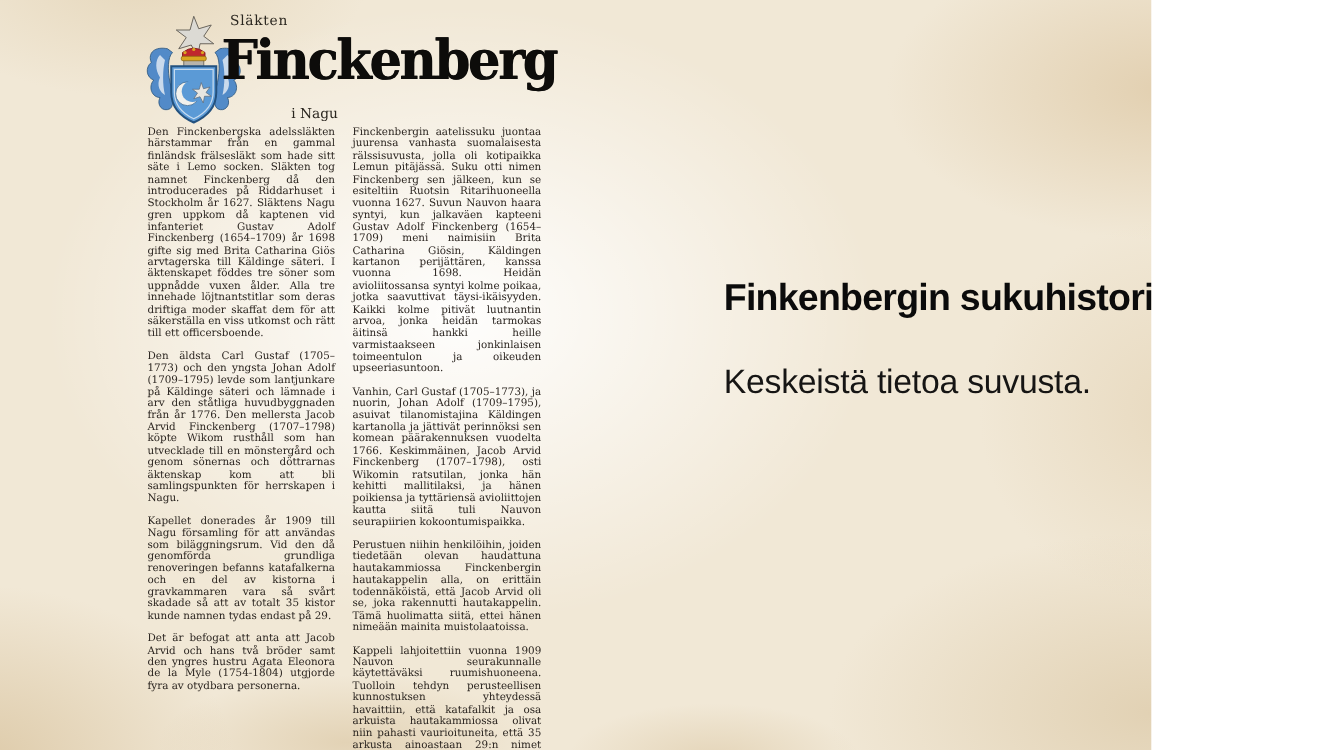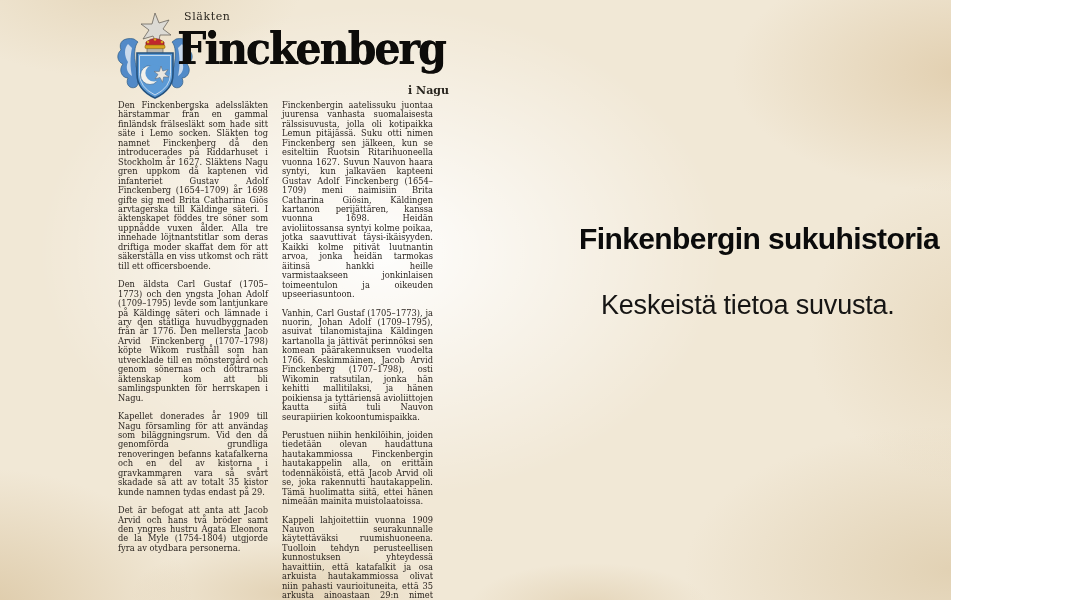--- a/index.html
+++ b/index.html
@@ -11,39 +11,38 @@
     background:
       radial-gradient(ellipse 48% 55% at 40% 42%, rgba(255,255,255,0.95), rgba(255,255,255,0) 75%),
       radial-gradient(ellipse 30% 25% at 101% 12%, rgba(214,188,146,0.55), rgba(214,188,146,0) 80%),
       radial-gradient(ellipse 28% 30% at -2% 102%, rgba(208,182,138,0.6), rgba(208,182,138,0) 80%),
       radial-gradient(ellipse 35% 30% at 100% 95%, rgba(213,191,152,0.55), rgba(213,191,152,0) 80%),
       radial-gradient(ellipse 25% 20% at 12% -3%, rgba(219,199,162,0.5), rgba(219,199,162,0) 80%),
       radial-gradient(ellipse 18% 10% at 30% 99%, rgba(205,178,132,0.4), rgba(205,178,132,0) 90%),
       radial-gradient(ellipse 14% 8% at 62% 101%, rgba(205,178,132,0.35), rgba(205,178,132,0) 90%),
       radial-gradient(ellipse 20% 30% at 102% 55%, rgba(218,196,158,0.4), rgba(218,196,158,0) 85%),
       #f1e8d6;
-    padding-left: 30px;
   }
   
   .crest{position:absolute;left:114px;top:12px;width:82px;height:90px;}
   .kicker{
     position:absolute;left:184px;top:10px;
     font-size:11px;letter-spacing:0.6px;color:#2a261f;
   }
   .title{
     position:absolute;left:177px;top:20px;width:256px;
     font-family:"DejaVu Serif","Liberation Serif",serif;
     font-weight:bold;font-size:44px;line-height:58px;
     letter-spacing:-2px;color:#0d0c0a;
     transform:scaleX(0.93);transform-origin:left;
     text-shadow:0.6px 0 0 #0d0c0a;
   }
   .subtitle{
-    position:absolute;left:250px;top:84px;width:199px;
-    text-align:right;font-size:11px;color:#2a261f;font-weight:bold;
+    position:absolute;left:233px;top:84px;width:199px;
+    font-size:11px;color:#2a261f;
   }
   
   .col{position:absolute;top:101px;color:#2b2520;}
   .col-left{left:118px;width:150px;}
   .col-right{left:282px;width:151px;}
   .col p{
     margin:0 0 9px 0;
     font-size:8.3px;line-height:9.45px;
     text-align:justify;text-justify:inter-word;
     hyphens:auto;-webkit-hyphens:auto;
@@ -52,21 +51,21 @@
   .panel-heading{
     position:absolute;left:579px;top:222px;
     font-family:"Liberation Sans","DejaVu Sans",sans-serif;
     font-weight:800;font-size:30px;letter-spacing:-0.6px;
     color:#0b0b0b;white-space:nowrap;
   }
   .panel-subheading{
     position:absolute;left:579px;top:290px;
     font-family:"Liberation Sans","DejaVu Sans",sans-serif;
     font-weight:400;font-size:27px;letter-spacing:-0.2px;
-    color:#161514;white-space:nowrap;margin-left:22px;
+    color:#161514;white-space:nowrap;
   }
 </style>
 </head>
 <body>
 
 <div class="page">
 
   <svg class="crest" viewBox="0 0 82 90" xmlns="http://www.w3.org/2000/svg" aria-hidden="true">
 
     <path d="M20,27 C10,25 4,30 7,38 C2,42 3,50 9,52 C4,58 8,66 14,66 C11,72 16,78 22,75 C26,72 24,62 22,54 C20,44 20,34 24,30 Z" fill="#4a86c8" stroke="#27547e" stroke-width="0.7" opacity="0.95"></path>

